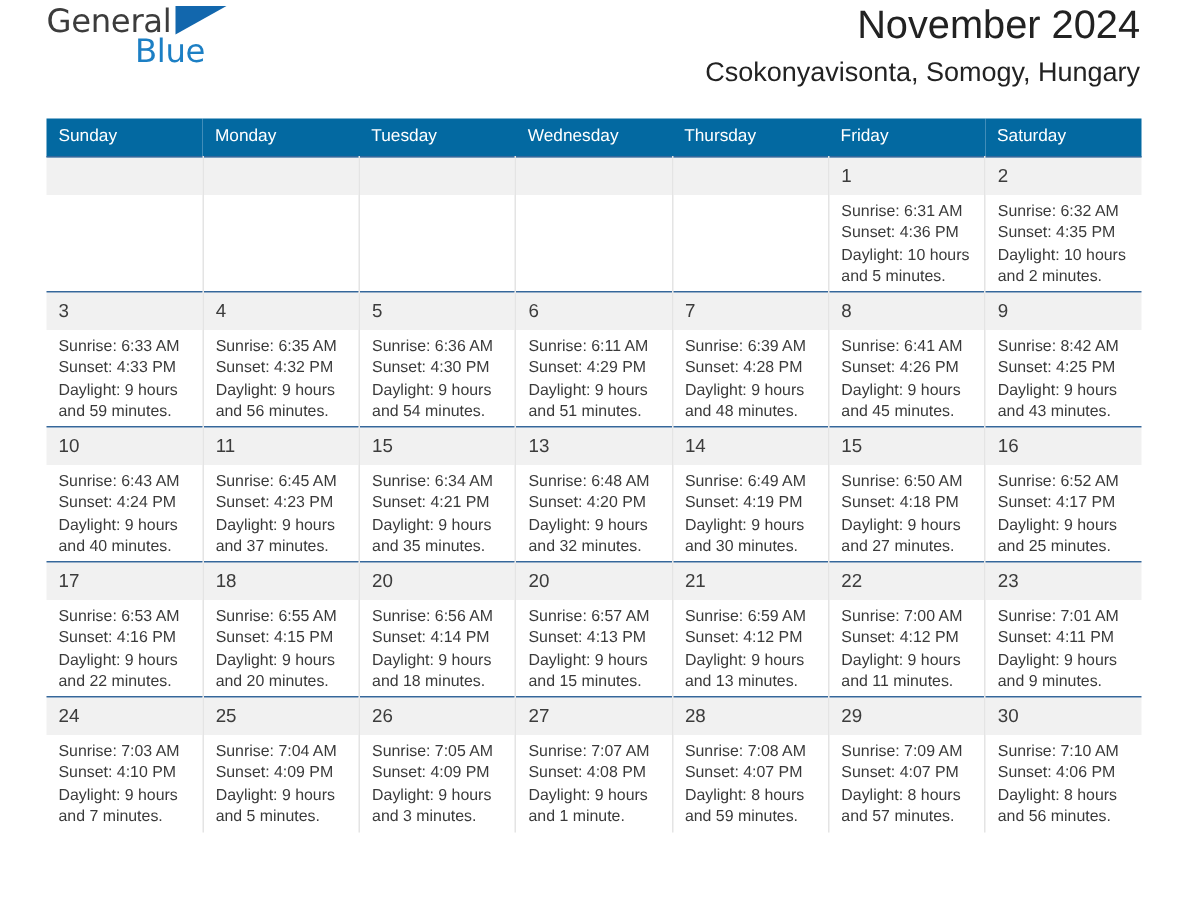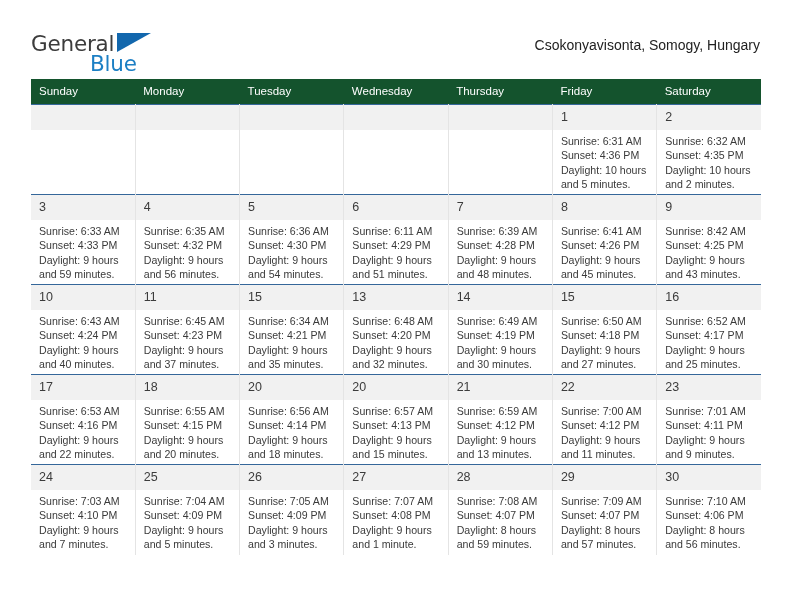--- a/index.html
+++ b/index.html
@@ -22,21 +22,20 @@
     height: 612px;
     box-sizing: border-box;
     padding: 0 31px;
   }
 
   
   .header {
     display: flex;
     align-items: flex-start;
     justify-content: space-between;
-    padding-top: 29px;
     height: 68px;
     box-sizing: border-box;
   }
 
   .brand {
     position: relative;
     width: 175px;
     height: 56px;
     flex: 0 0 auto;
   }
@@ -76,38 +75,38 @@
     padding-right: 1px;
   }
   .cal-title {
     font-size: 26.5px;
     font-weight: 400;
     color: #222222;
     line-height: 32px;
     white-space: nowrap;
   }
   .cal-subtitle {
-    font-size: 14px;
+    font-size: 18px;
     font-weight: 400;
     color: #222222;
     line-height: 20px;
     margin-top: 6px;
     white-space: nowrap;
   }
 
   
   .calendar {
     width: 730px;
     border-collapse: collapse;
     table-layout: fixed;
     margin-top: 11px;
   }
 
   .calendar th {
-    background: #14532d;
+    background: #0369a1;
     color: #ffffff;
     font-size: 11.5px;
     font-weight: 400;
     text-align: left;
     padding: 5px 0 6px 8px;
     border: none;
     line-height: 14px;
   }
 
   .calendar td {
@@ -159,20 +158,21 @@
 
   <div class="header">
 
     <div class="brand">
       <span class="brand-general">General</span>
       <span class="brand-triangle"></span>
       <span class="brand-blue">Blue</span>
     </div>
 
     <div class="titles">
+      <div class="cal-title">November 2024</div>
       <div class="cal-subtitle">Csokonyavisonta, Somogy, Hungary</div>
     </div>
 
   </div>
 
   <table class="calendar">
     <thead>
       <tr>
         <th>Sunday</th>
         <th>Monday</th>

